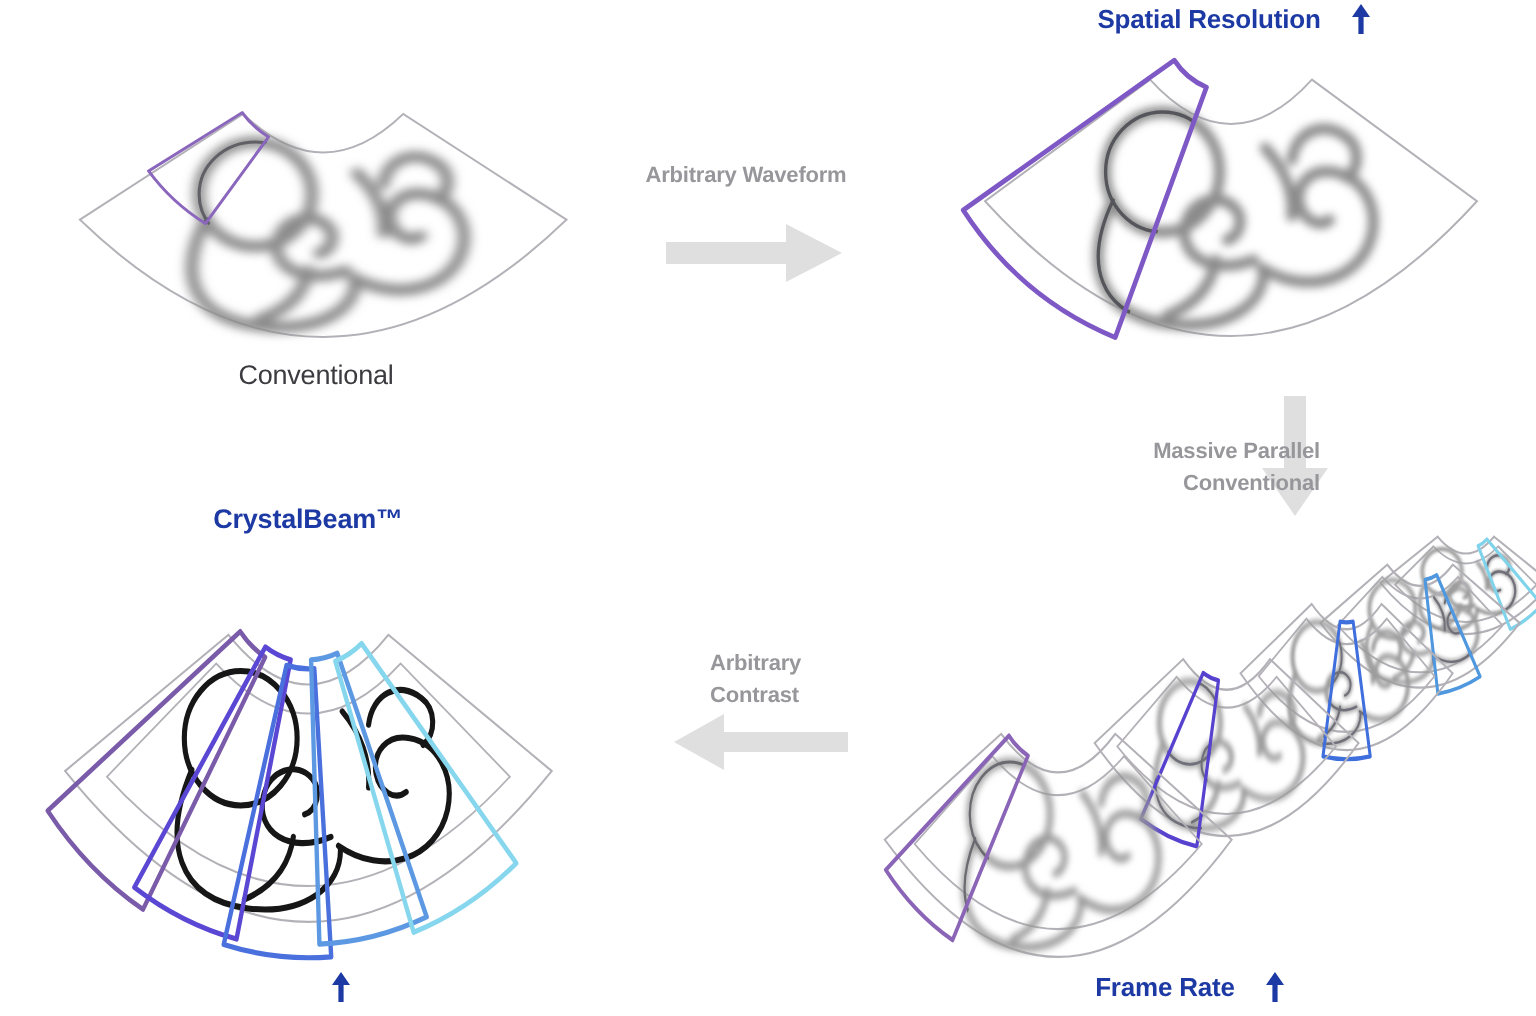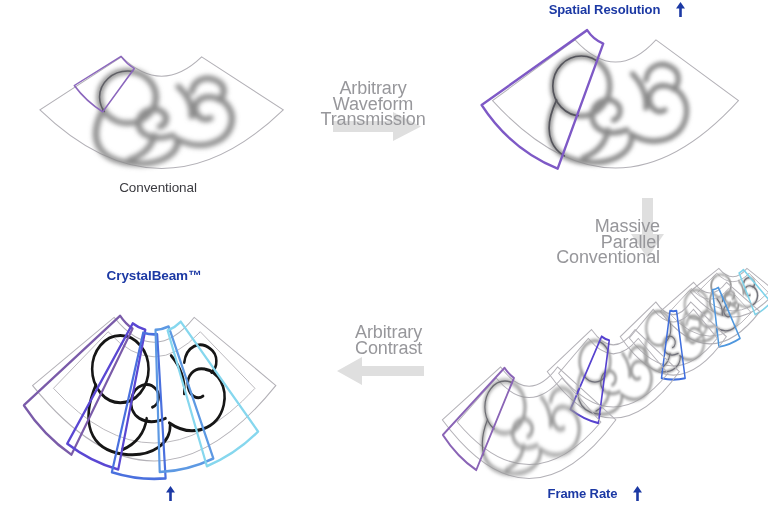--- a/index.html
+++ b/index.html
@@ -3,21 +3,21 @@
 <meta charset="utf-8">
 <style>
   html,body{margin:0;padding:0;background:#fff;}
   .stage{
     position:relative;width:768px;height:508px;background:#ffffff;overflow:hidden;
     font-family:"Liberation Sans", sans-serif;
   }
   .stage svg.scene{position:absolute;left:0;top:0;}
   .lbl{position:absolute;letter-spacing:-0.1px;}
   .lbl-gray{
-    color:var(--label-gray);font-size:18px;font-weight:400;line-height:15.5px;
+    color:var(--label-gray);font-size:11px;font-weight:700;line-height:15.5px;
   }
   .lbl-blue{
     color:var(--accent-blue);font-size:13px;font-weight:700;line-height:16px;
     display:flex;align-items:flex-start;gap:5px;
   }
   .lbl-center{text-align:center;justify-content:center;gap:16px;}
   .lbl-dark{color:var(--dark-text);font-size:13.5px;font-weight:400;}
   .lbl-title{color:var(--accent-blue);font-size:13.5px;font-weight:700;text-align:center;}
   .uparrow{flex:0 0 auto;margin-top:0px;}
   .uparrow polygon{fill:var(--accent-blue);}
@@ -252,40 +252,39 @@
       <polygon points="424,366 362,366 362,357 337,371 362,385 362,376 424,376" fill="#dfdfdf"></polygon>
     </svg>
 
   <div class="lbl lbl-blue lbl-center" style="left:527px;top:2px;width:180px;">
     <span>Spatial Resolution</span>
     <svg class="uparrow" width="9" height="15" viewBox="0 0 9 15">
       <polygon points="4.5,0 9,6.5 5.8,6.5 5.8,15 3.2,15 3.2,6.5 0,6.5"></polygon>
     </svg>
   </div>
 
-  <div class="lbl lbl-title" style="left:74px;top:268px;width:160px;">CrystalBeam™</div>
+  <div class="lbl lbl-title" style="left:74px;top:252px;width:160px;">CrystalBeam™</div>
 
   <div class="lbl lbl-blue lbl-center" style="left:88px;top:486px;width:165px;">
     <svg class="uparrow" width="9" height="15" viewBox="0 0 9 15">
       <polygon points="4.5,0 9,6.5 5.8,6.5 5.8,15 3.2,15 3.2,6.5 0,6.5"></polygon>
     </svg>
   </div>
 
   <div class="lbl lbl-blue lbl-center" style="left:540px;top:486px;width:110px;">
     <span>Frame Rate</span>
     <svg class="uparrow" width="9" height="15" viewBox="0 0 9 15">
       <polygon points="4.5,0 9,6.5 5.8,6.5 5.8,15 3.2,15 3.2,6.5 0,6.5"></polygon>
     </svg>
   </div>
 
   <div class="lbl lbl-dark lbl-center" style="left:78px;top:180px;width:160px;text-align:center;">Conventional</div>
 
   <div class="lbl lbl-gray lbl-center" style="left:303px;top:81px;width:140px;text-align:center;">
     <div>Arbitrary Waveform</div>
-    <div>Transmission</div>
   </div>
 
   <div class="lbl lbl-gray" style="left:540px;top:219px;width:120px;text-align:right;">
     <div>Massive Parallel</div>
     <div>Conventional</div>
   </div>
 
   <div class="lbl lbl-gray" style="left:355px;top:325px;width:90px;">
     <div>Arbitrary</div>
     <div>Contrast</div>

